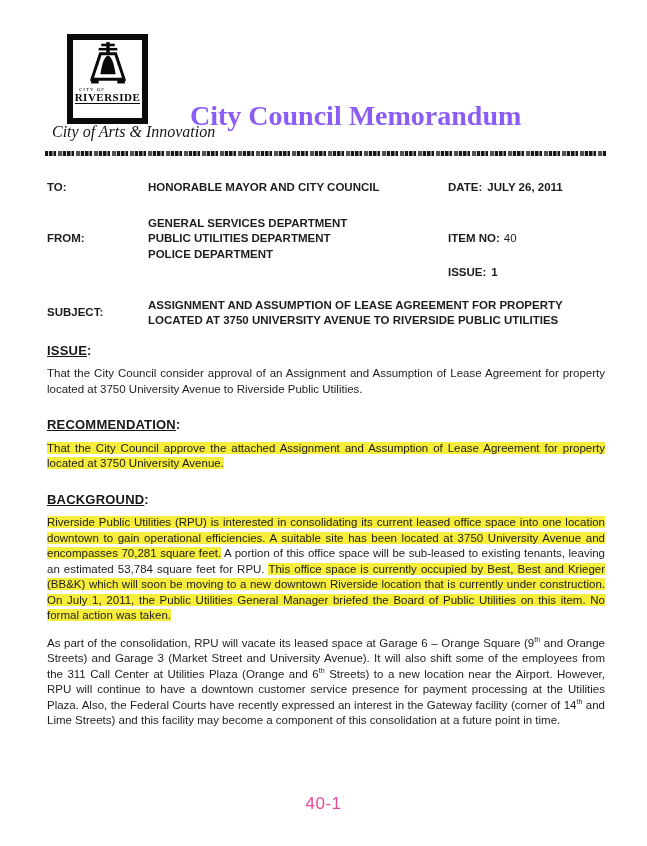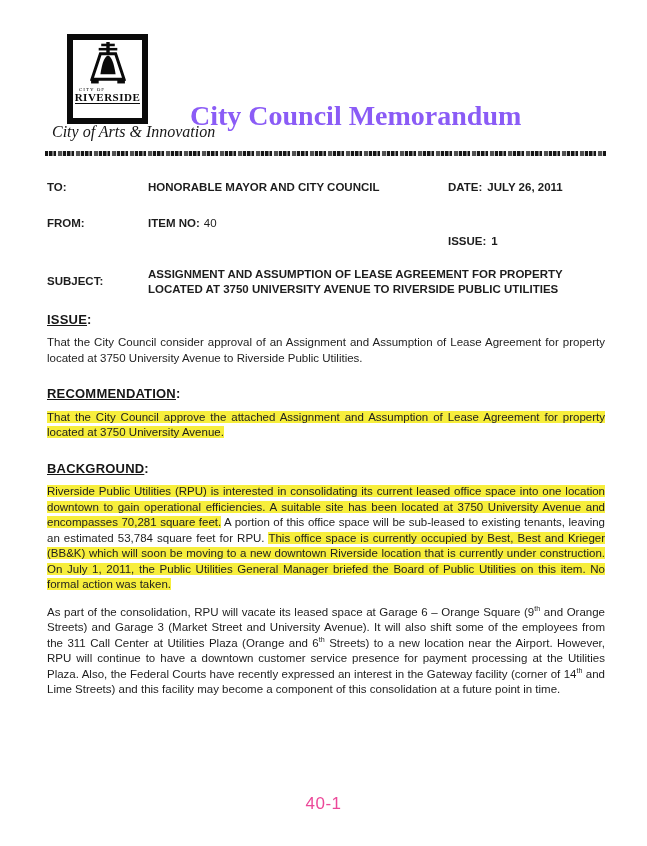--- a/index.html
+++ b/index.html
@@ -131,20 +131,25 @@
   <div class="content">
 
     <div class="memo-row">
       <span class="memo-label">TO:</span>
       <span class="memo-value">HONORABLE MAYOR AND CITY COUNCIL</span>
       <span class="memo-right"><span class="lbl">DATE:</span><span class="val-bold">JULY 26, 2011</span></span>
     </div>
 
     <div class="memo-row row-from">
       <span class="memo-label">FROM:</span>
+      <span class="memo-value">
+        <div>GENERAL SERVICES DEPARTMENT</div>
+        <div>PUBLIC UTILITIES DEPARTMENT</div>
+        <div>POLICE DEPARTMENT</div>
+      </span>
       <span class="memo-right"><span class="lbl">ITEM NO:</span><span class="val-plain">40</span></span>
     </div>
 
     <div class="memo-row row-ward">
       <span class="memo-label"></span>
       <span class="memo-value"></span>
       <span class="memo-right"><span class="lbl">ISSUE:</span><span class="val-bold">1</span></span>
     </div>
 
     <div class="memo-row row-subject">

